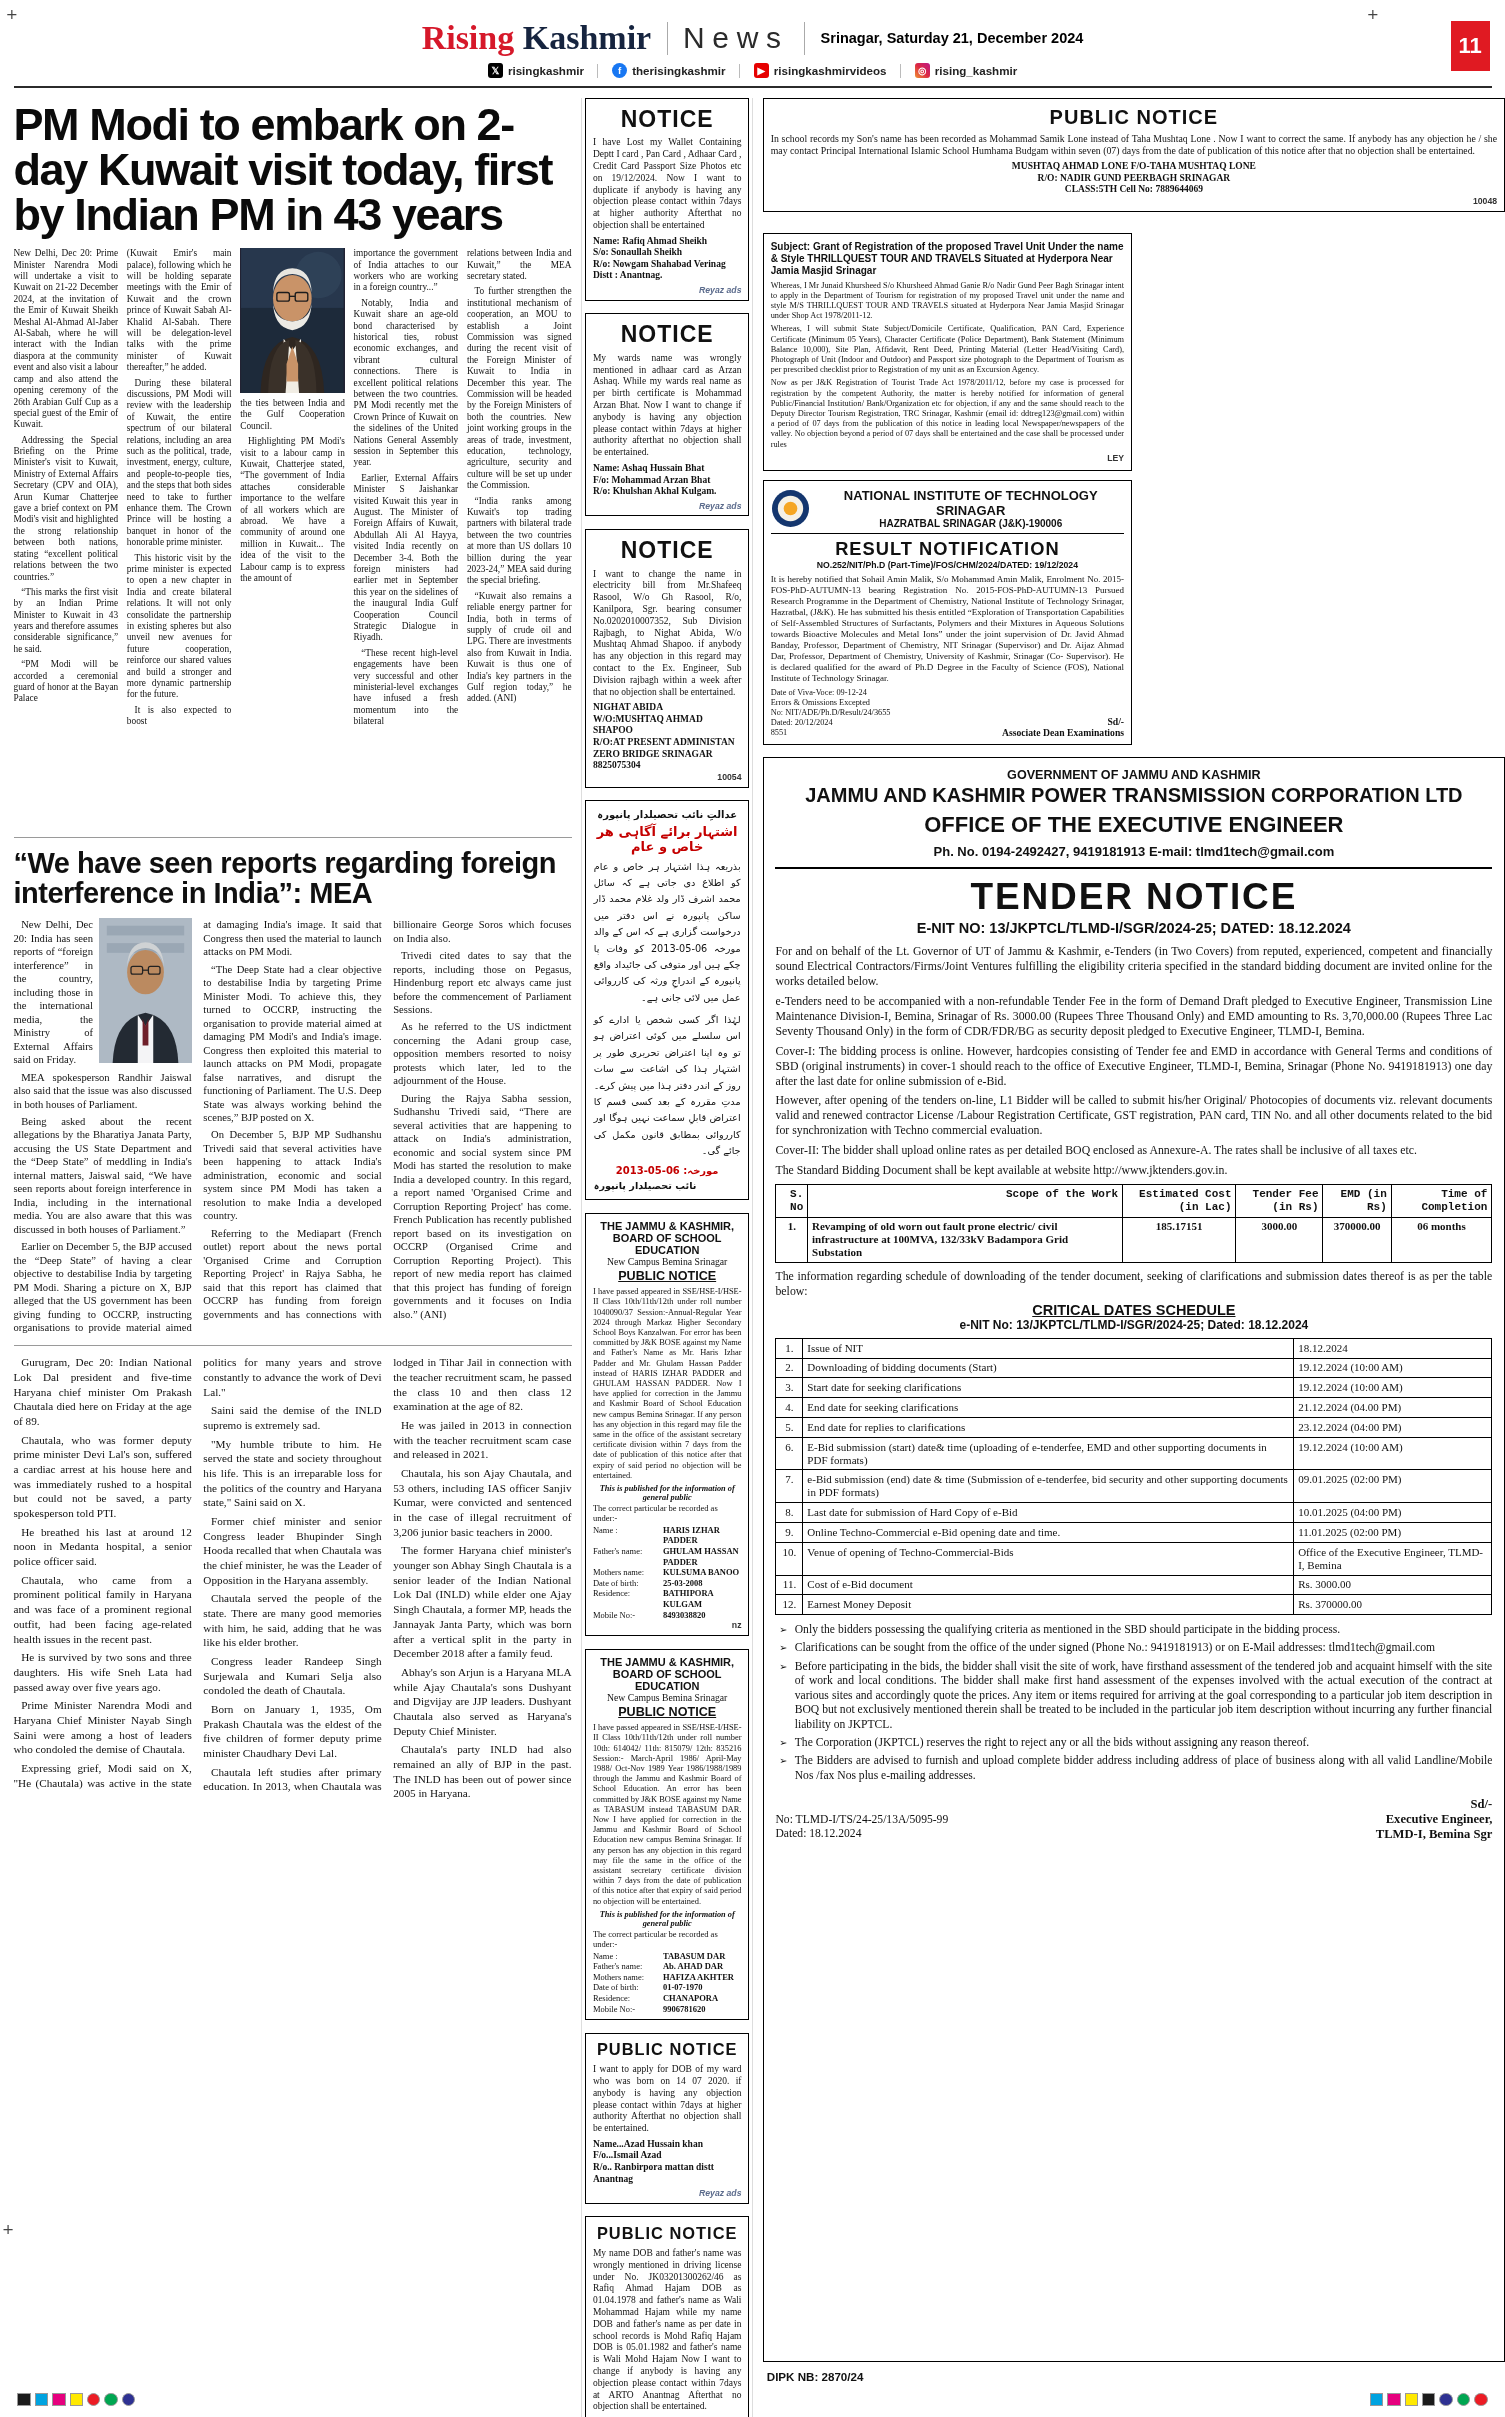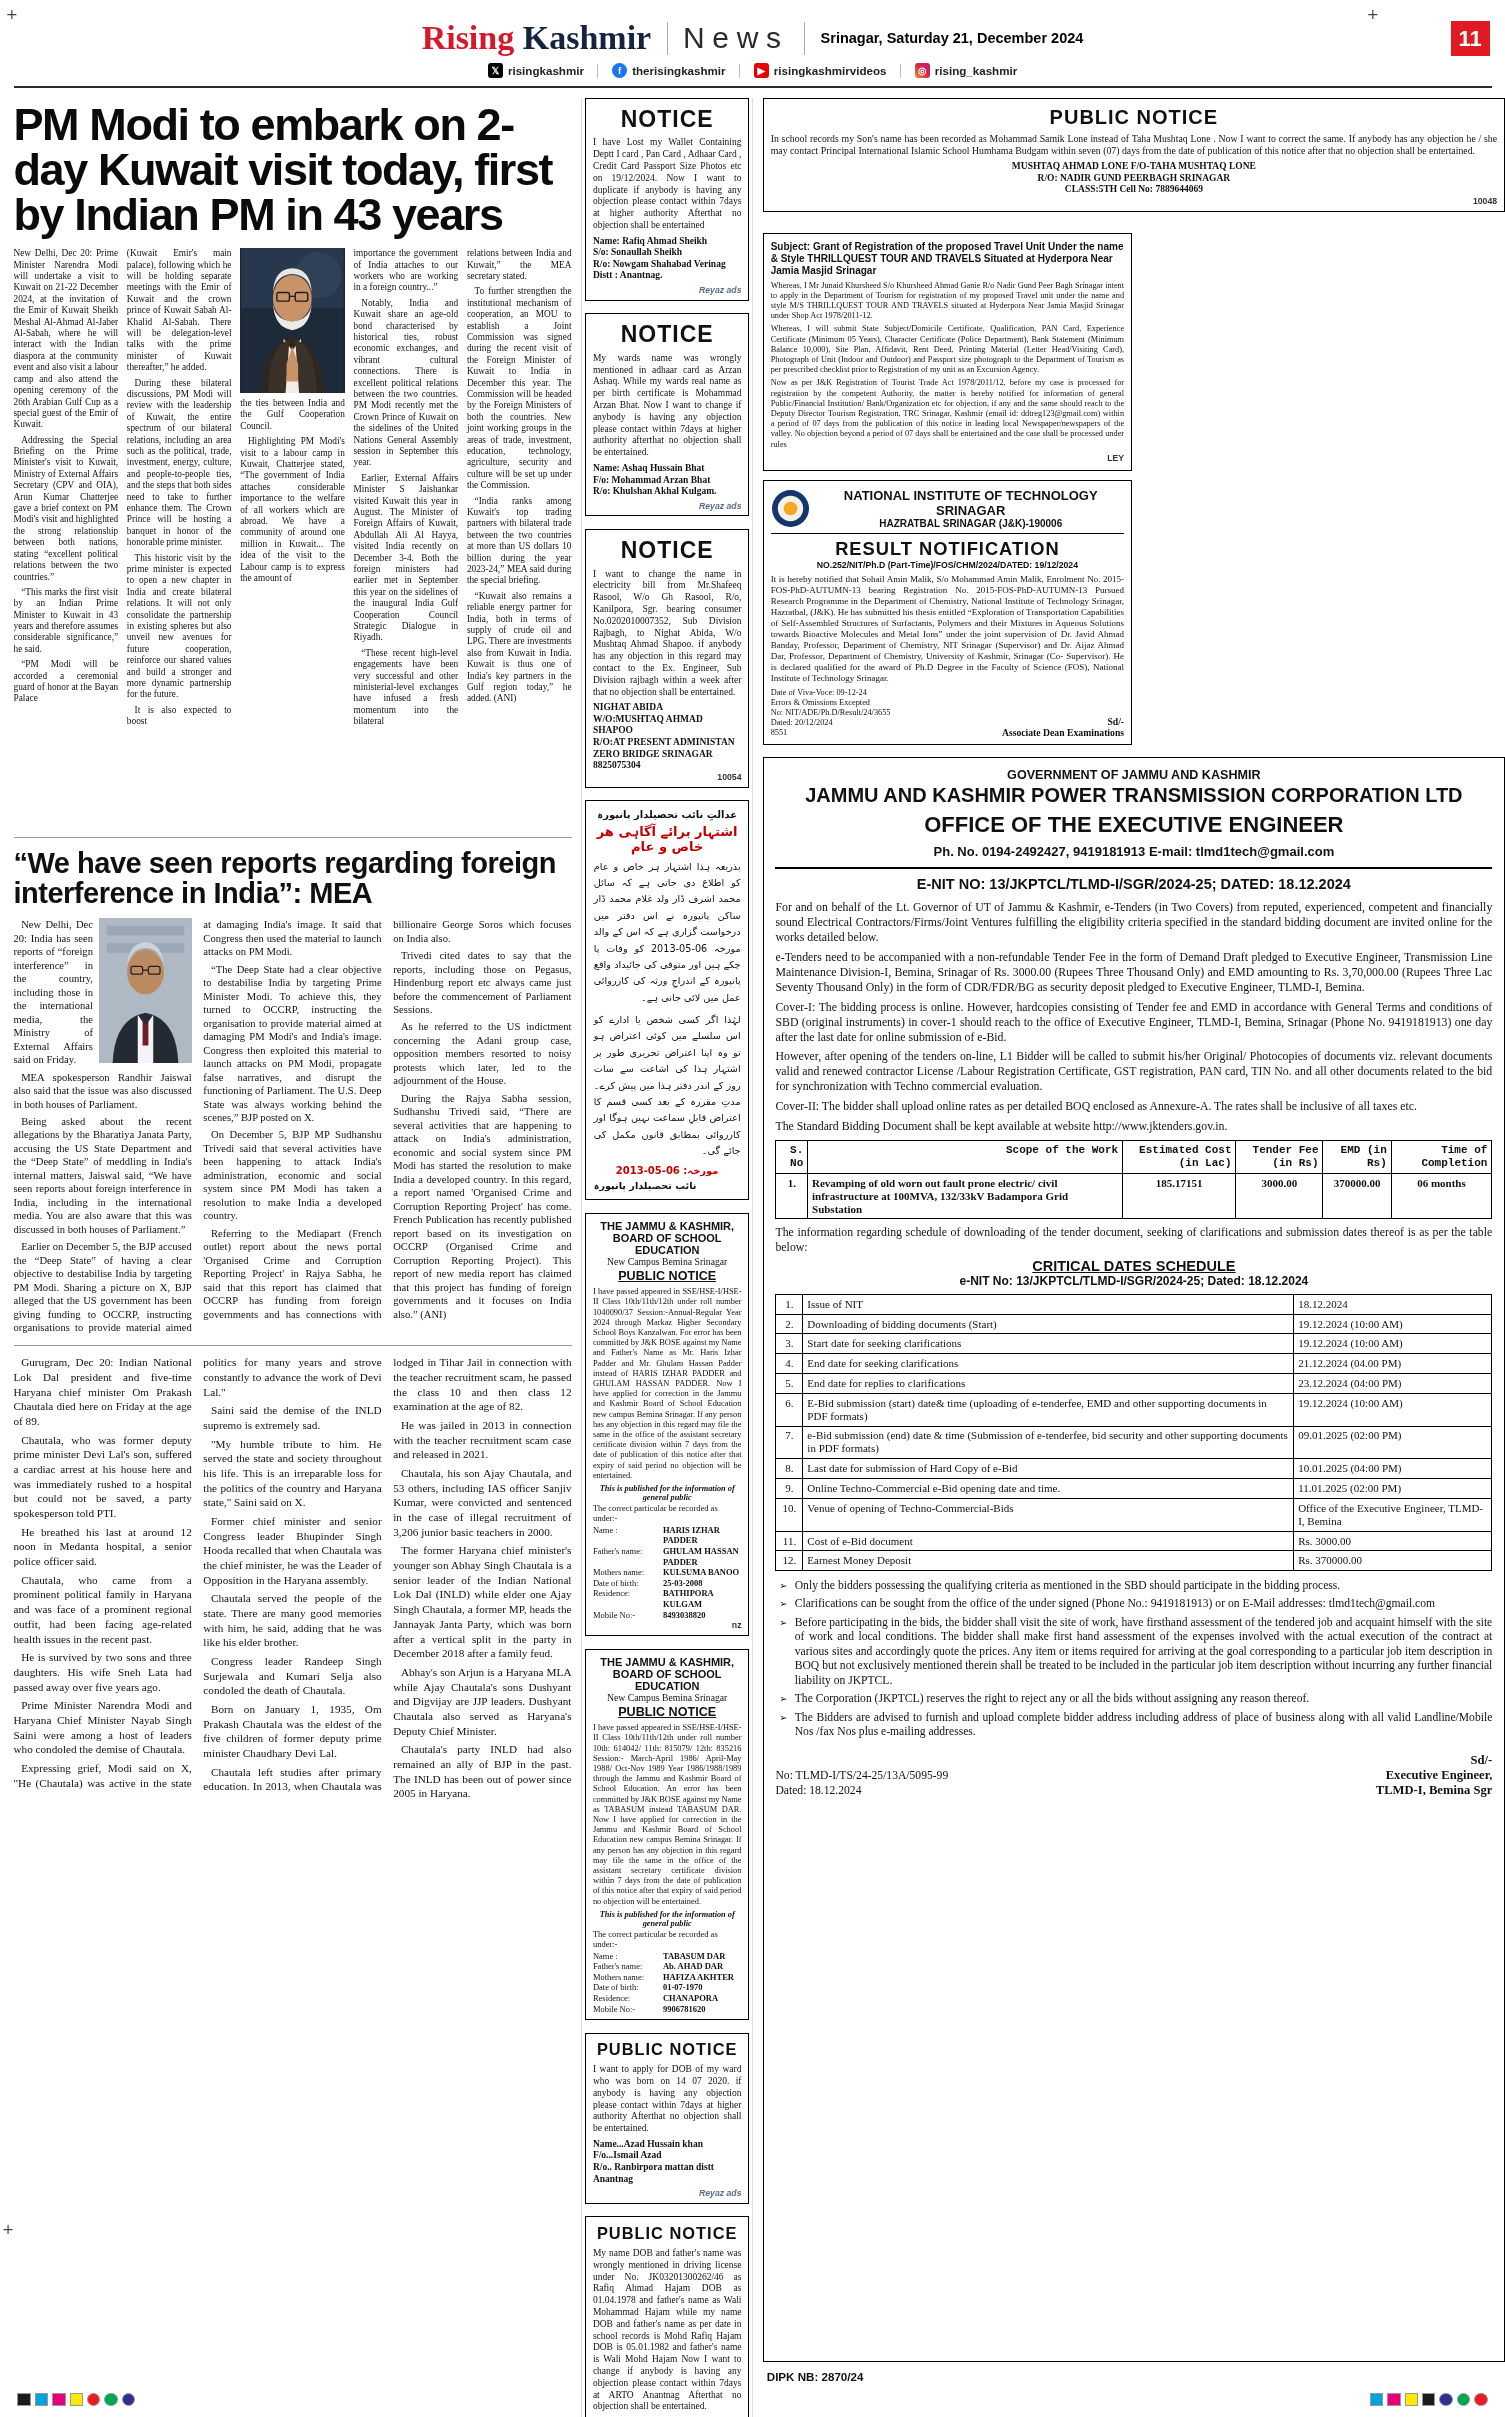--- a/index.html
+++ b/index.html
@@ -21,21 +21,21 @@
 .c-r{background:#ec1c24;border-radius:50%;} .c-g{background:#00a651;border-radius:50%;} .c-b{background:#2e3192;border-radius:50%;}
 
 
 .masthead{display:flex;align-items:center;justify-content:center;gap:15.4px;padding-top:19.3px;}
 .brand{font-size:34px;font-weight:bold;font-family:"Liberation Serif",serif;}
 .brand .red{color:#d6182a;}
 .brand .dark{color:#16243f;}
 .mh-vr{width:1px;height:33px;background:#aaa;}
 .section-name{font-size:30px;color:#2b2b2b;font-family:"Liberation Sans",sans-serif;letter-spacing:7.7px;}
 .dateline{font-size:14.5px;font-weight:bold;font-family:"Liberation Sans",sans-serif;color:#000;}
-.page-box{position:absolute;top:21px;right:15.4px;width:39px;height:35px;background:#e01a22;color:#fff;
+.page-box{position:absolute;top:21px;right:15.4px;width:39px;height:50px;background:#e01a22;color:#fff;
   display:flex;align-items:center;justify-content:center;font:bold 22px "Liberation Sans",sans-serif;}
 .social-bar{display:flex;align-items:center;justify-content:center;gap:13.5px;margin-top:5.8px;}
 .social-item{display:inline-flex;align-items:center;gap:4.8px;font:bold 11.6px "Liberation Sans",sans-serif;color:#222;}
 .s-icon{width:15.4px;height:15.4px;display:inline-flex;align-items:center;justify-content:center;
   color:#fff;font:bold 9.7px "Liberation Sans",sans-serif;border-radius:2.9px;}
 .x-ic{background:#000;}
 .fb-ic{background:#1877f2;border-radius:50%;}
 .yt-ic{background:#e60000;}
 .ig-ic{background:linear-gradient(45deg,#f09433,#dc2743,#bc1888);}
 .social-sep{width:1px;height:13.5px;background:#bbb;}
@@ -534,20 +534,21 @@
 
         </div>
       </div>
 
       <div class="jkptcl">
         <div class="jk-center jk-govt">GOVERNMENT OF JAMMU AND KASHMIR</div>
         <div class="jk-center jk-corp">JAMMU AND KASHMIR POWER TRANSMISSION CORPORATION LTD</div>
         <div class="jk-center jk-office1">OFFICE OF THE EXECUTIVE ENGINEER</div>
         <div class="jk-center jk-phone">Ph. No. 0194-2492427, 9419181913 E-mail: tlmd1tech@gmail.com</div>
         <div class="jk-rule"></div>
+        <div class="jk-title">TENDER NOTICE</div>
         <div class="jk-enit">E-NIT NO: 13/JKPTCL/TLMD-I/SGR/2024-25; DATED: 18.12.2024</div>
         <div class="jk-paras">
             <p>For and on behalf of the Lt. Governor of UT of Jammu &amp; Kashmir, e-Tenders (in Two Covers) from reputed, experienced, competent and financially sound Electrical Contractors/Firms/Joint Ventures fulfilling the eligibility criteria specified in the standard bidding document are invited online for the works detailed below.</p>
             <p>e-Tenders need to be accompanied with a non-refundable Tender Fee in the form of Demand Draft pledged to Executive Engineer, Transmission Line Maintenance Division-I, Bemina, Srinagar of Rs. 3000.00 (Rupees Three Thousand Only) and EMD amounting to Rs. 3,70,000.00 (Rupees Three Lac Seventy Thousand Only) in the form of CDR/FDR/BG as security deposit pledged to Executive Engineer, TLMD-I, Bemina.</p>
             <p>Cover-I: The bidding process is online. However, hardcopies consisting of Tender fee and EMD in accordance with General Terms and conditions of SBD (original instruments) in cover-1 should reach to the office of Executive Engineer, TLMD-I, Bemina, Srinagar (Phone No. 9419181913) one day after the last date for online submission of e-Bid.</p>
             <p>However, after opening of the tenders on-line, L1 Bidder will be called to submit his/her Original/ Photocopies of documents viz. relevant documents valid and renewed contractor License /Labour Registration Certificate, GST registration, PAN card, TIN No. and all other documents related to the bid for synchronization with Techno commercial evaluation.</p>
             <p>Cover-II: The bidder shall upload online rates as per detailed BOQ enclosed as Annexure-A. The rates shall be inclusive of all taxes etc.</p>
             <p>The Standard Bidding Document shall be kept available at website http://www.jktenders.gov.in.</p>
           </div>
 

